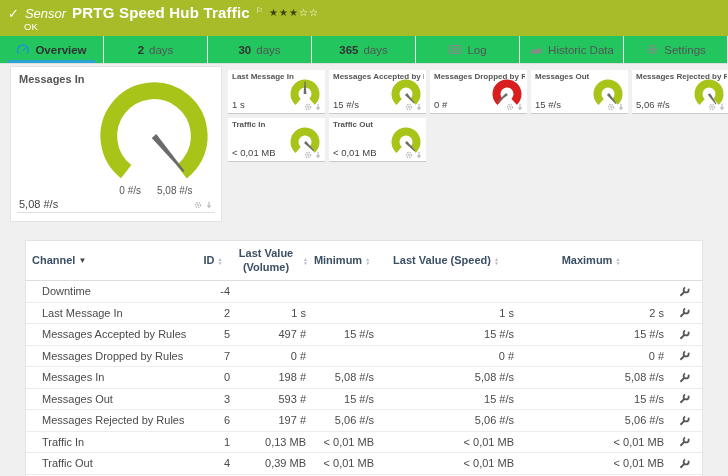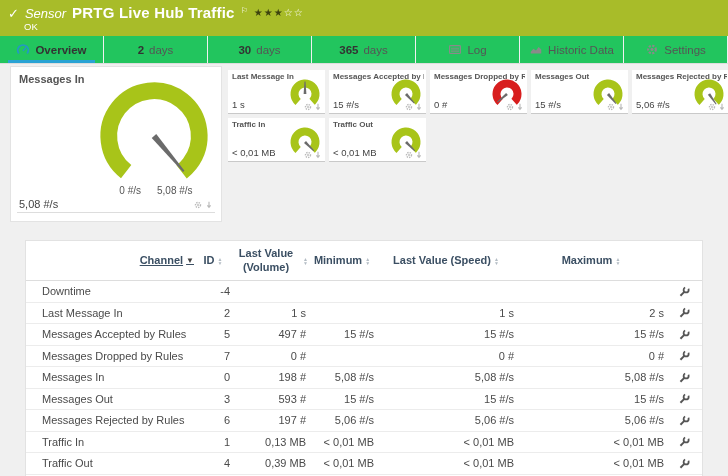--- a/index.html
+++ b/index.html
@@ -51,21 +51,21 @@
   .cell-value { position:absolute; left:4px; bottom:3px; font-size:9.5px; color:#444; }
   .cell-icons { position:absolute; right:3px; bottom:2px; display:flex; gap:2px; }
   .tiny-ic { width:8px; height:8px; color:#b9b9b9; cursor:pointer; }
 
   
   .card { position:absolute; left:25px; top:240px; width:678px; height:236px;
           background:#fff; border:1px solid #e2e2e2; border-bottom:none; }
   .thead, .trow { display:grid; grid-template-columns:168px 38px 76px 68px 140px 150px 38px; align-items:center; }
   .thead { height:40px; border-bottom:1px solid #ddd; font-size:11px; font-weight:bold; color:#3b4f63; }
   .th { display:flex; align-items:center; justify-content:center; text-align:center; gap:3px; cursor:pointer; line-height:1.2; }
-  .th.chan { justify-content:flex-end; padding-left:16px;text-decoration:underline; }
+  .th.chan { justify-content:flex-start; padding-left:6px; }
   .sort { display:inline-flex; flex-direction:column; color:#b3bcc4; font-size:5px; line-height:4px; font-weight:normal; }
   .desc { color:#444; font-size:8px; }
   .trow { height:21.5px; border-bottom:1px solid #ececec; font-size:11px; color:#4a4a4a; cursor:pointer; }
   .td { text-align:right; padding-right:2px; }
   .td.chan { text-align:left; padding-left:16px; }
   .td.wr { display:flex; justify-content:center; }
   .wrench { width:13px; height:13px; color:#555; cursor:pointer; }
 
   .sprite { position:absolute; width:0; height:0; overflow:hidden; }
 </style>
@@ -102,21 +102,21 @@
   <symbol id="i-wrench" viewBox="0 0 16 16">
     <circle cx="10" cy="6" r="3.1" fill="none" stroke="currentColor" stroke-width="2.2" stroke-dasharray="13 4.5"></circle>
     <path d="M3 13.2 L7.4 8.8" stroke="currentColor" stroke-width="2.4"></path>
   </symbol>
 </svg>
 
 <div class="hdr">
   <div class="hdr-line1">
     <span class="hdr-check">✓</span>
     <span class="hdr-kind">Sensor</span>
-    <span class="hdr-title">PRTG Live Hub Traffic</span>
+    <span class="hdr-title">PRTG Speed Hub Traffic</span>
     <span class="hdr-flag">⚐</span>
     <span class="stars"><span class="f">★★★</span><span class="e">☆☆</span></span>
   </div>
   <div class="hdr-status">OK</div>
 </div>
 
 <div class="tabs">
   <div class="tab active">
     <svg>
         <use href="#i-gauge"></use>

